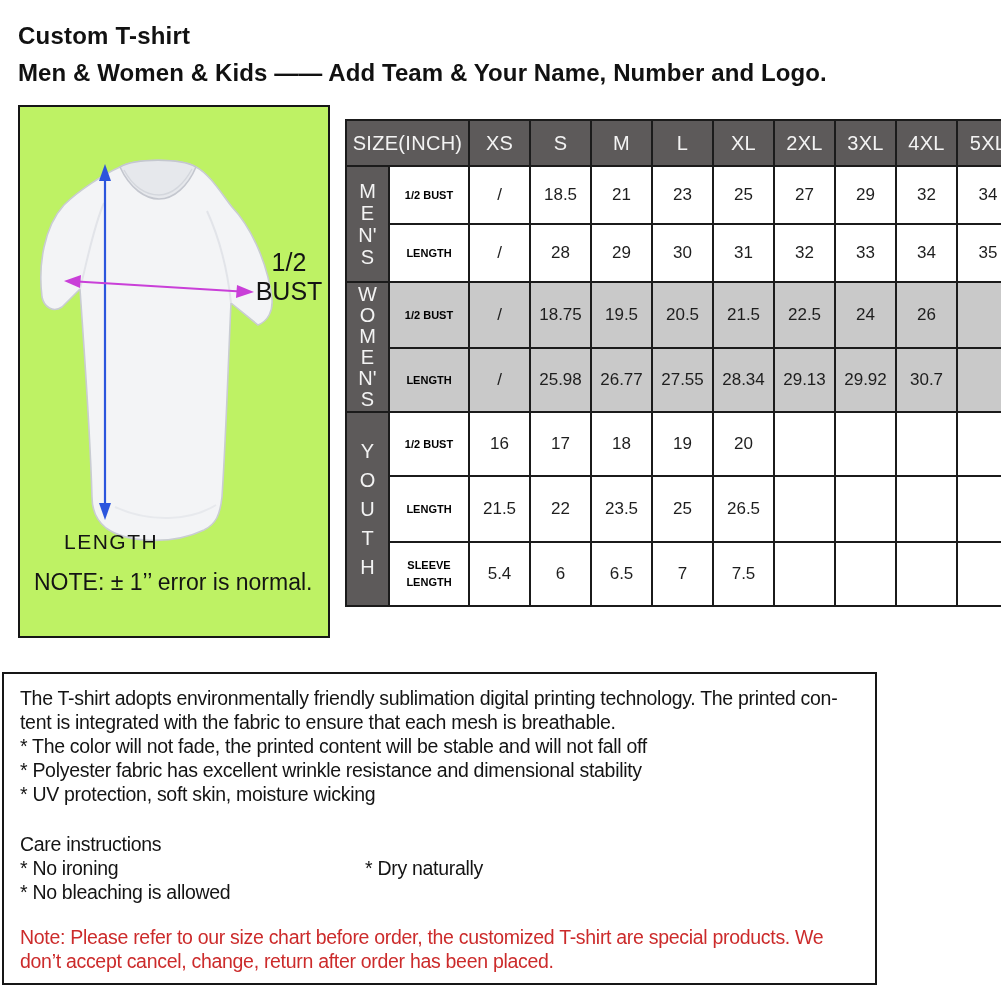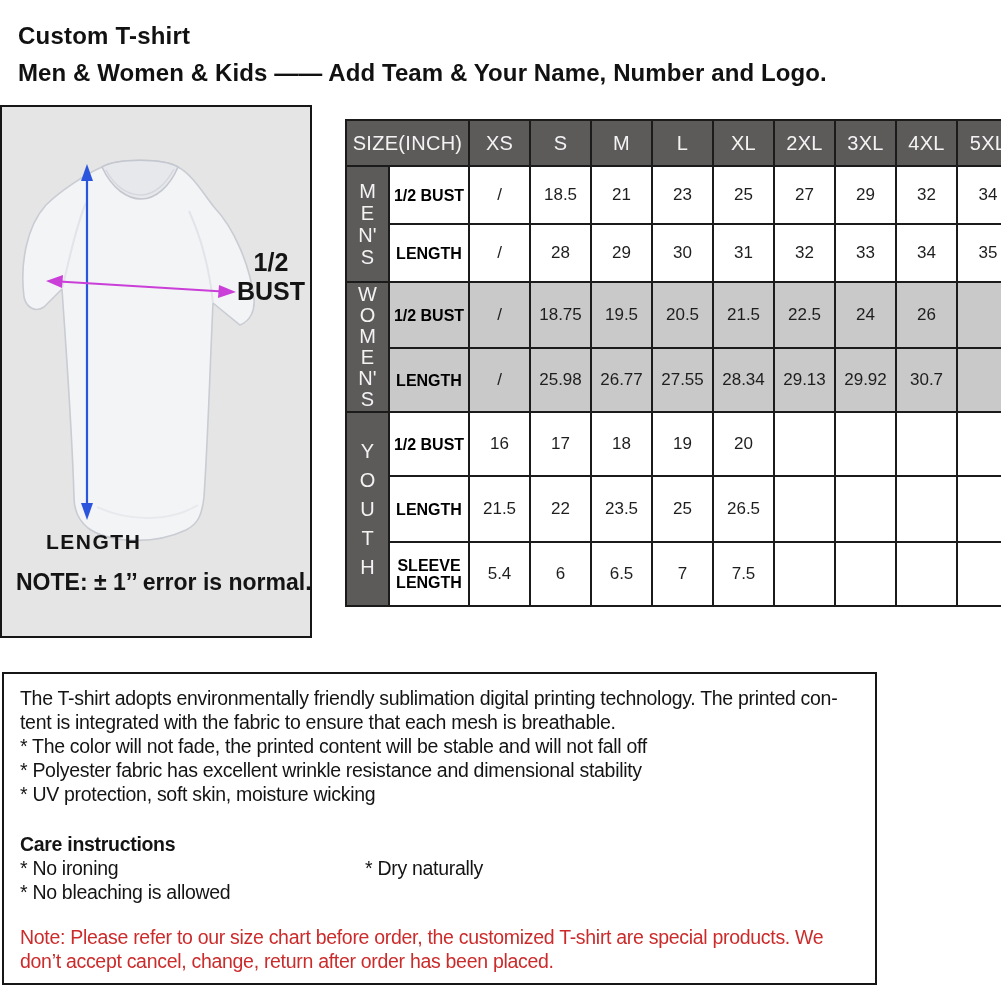--- a/index.html
+++ b/index.html
@@ -5,45 +5,45 @@
   html,body{margin:0;padding:0;}
   body{
     width:1001px;height:1001px;position:relative;background:#ffffff;
     font-family:"Liberation Sans","DejaVu Sans",sans-serif;color:#111;overflow:hidden;
   }
   
   .title-line1{position:absolute;left:18px;top:22px;font-size:24px;font-weight:bold;letter-spacing:.2px;}
   .title-line2{position:absolute;left:18px;top:59px;font-size:24px;font-weight:bold;letter-spacing:.1px;white-space:nowrap;}
 
   
-  .fig-box{position:absolute;left:0;top:105px;width:308px;height:529px;border:2px solid #161616;background:#e5e5e5;font-weight:bold;}
+  .fig-box{position:absolute;left:18px;top:105px;width:308px;height:529px;border:2px solid #161616;background:#bef264;}
   .fig-box svg{position:absolute;left:0;top:0;}
   .bust-label{position:absolute;left:232px;top:141px;width:74px;text-align:center;
               font-size:25px;line-height:29px;color:#141414;}
   .length-label{position:absolute;left:44px;top:423px;font-size:21px;letter-spacing:1.5px;color:#141414;}
   .fig-note{position:absolute;left:14px;top:462px;font-size:23px;color:#141414;white-space:nowrap;}
 
   
   .chart{position:absolute;left:345px;top:119px;width:674px;border-collapse:collapse;table-layout:fixed;}
   .chart th,.chart td{border:2px solid #1b1b1b;text-align:center;vertical-align:middle;padding:0;overflow:hidden;}
   .chart thead th{background:#5d5a5a;color:#f3f3f3;font-size:20px;font-weight:normal;height:44px;letter-spacing:.3px;}
   .group-cell{background:#5d5a5a;color:#f3f3f3;font-size:20px;font-weight:normal;white-space:pre-line;}
   .g-men{line-height:22px;}
   .g-women{line-height:21px;}
   .g-youth{line-height:29px;}
-  .label-cell{font-size:16px;font-weight:bold;line-height:17px;background:#fff;color:#000;padding:0 2px;}
+  .label-cell{font-size:11px;font-weight:bold;line-height:17px;background:#fff;color:#000;padding:0 2px;}
   .val-cell{font-size:17px;color:#1e1e1e;background:#fff;}
   tr.row-women .label-cell,tr.row-women .val-cell{background:#c9c9c9;}
   .r44{height:44px}.r58{height:58px}.r66{height:66px}.r64{height:64px}
 
   
   .desc-box{position:absolute;left:2px;top:672px;width:875px;height:313px;box-sizing:border-box;
             border:2px solid #161616;padding:12px 16px;overflow:hidden;}
   .desc-line{font-size:19.5px;line-height:24px;letter-spacing:-.3px;white-space:nowrap;color:#141414;}
-  .care-heading{margin-top:26px;font-weight:bold;}
+  .care-heading{margin-top:26px;}
   .care-grid{display:grid;grid-template-columns:345px auto;}
   .red-note{margin-top:21px;line-height:25px;}
 </style>
 </head>
 <body>
 
 <div class="title-line1">Custom T-shirt</div>
 <div class="title-line2">Men &amp; Women &amp; Kids —— Add Team &amp; Your Name, Number and Logo.</div>
 
 <div class="fig-box">

